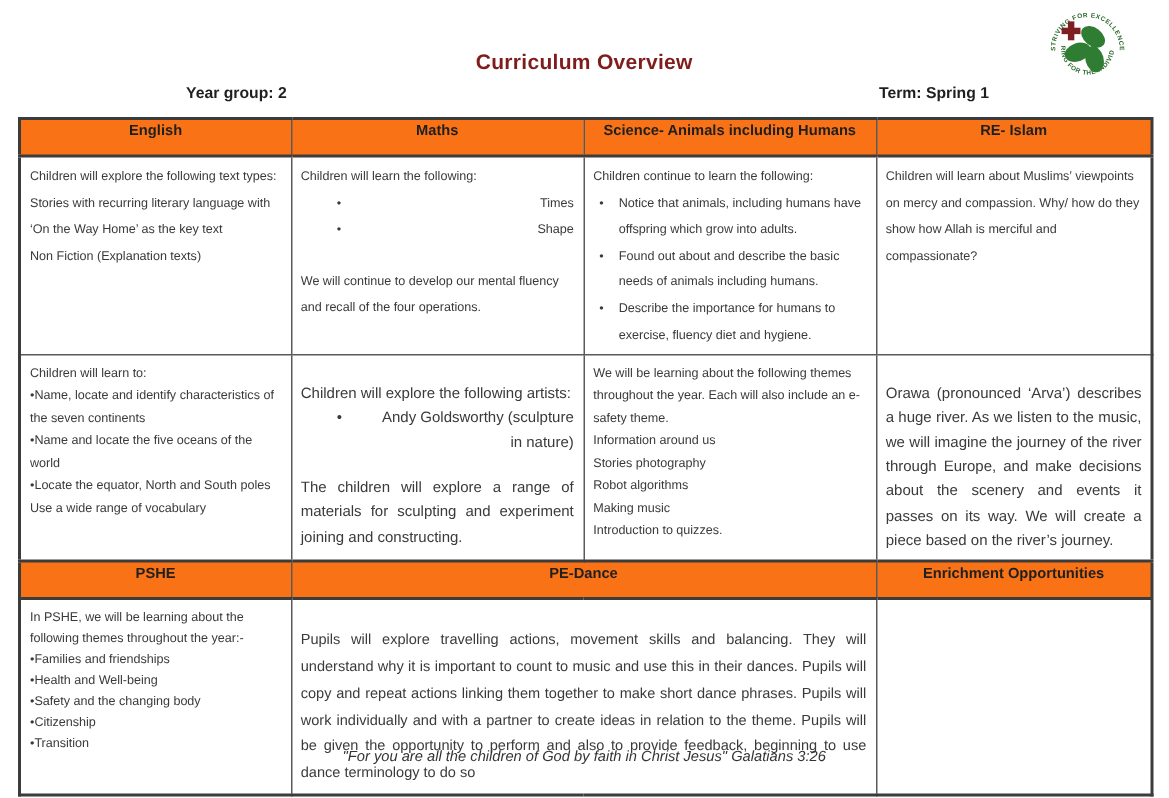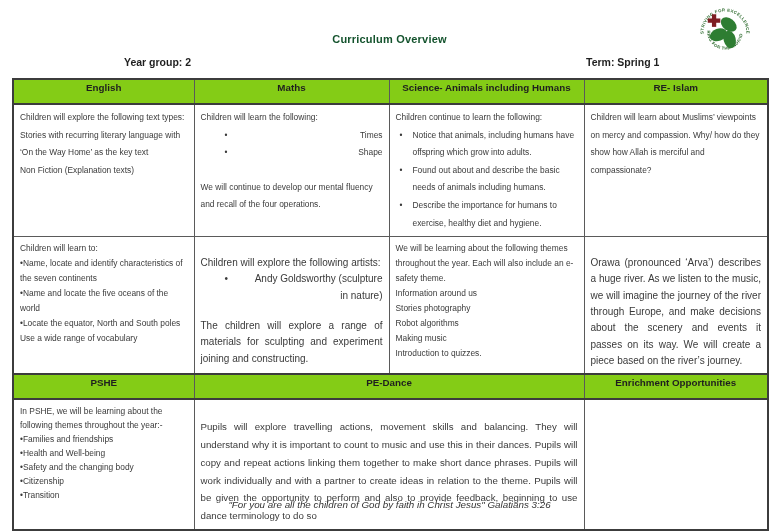--- a/index.html
+++ b/index.html
@@ -3,36 +3,36 @@
 <meta charset="utf-8">
 <style>
   html,body{margin:0;padding:0;}
   body{
     width:779px;height:532px;position:relative;background:#ffffff;
     font-family:"Liberation Sans","DejaVu Sans",sans-serif;
     color:#3a3a3a;overflow:hidden;
   }
   .page-title{
     position:absolute;top:33px;left:0;width:100%;text-align:center;
-    font-size:11px;font-weight:bold;color:#14532d;margin:0;letter-spacing:.2px;
+    font-size:14px;font-weight:bold;color:#7f1d1d;margin:0;letter-spacing:.2px;
   }
   .crest{position:absolute;top:3px;right:26px;}
   .meta-label{position:absolute;top:56px;font-size:10.5px;font-weight:bold;color:#1f1f1f;}
   .year-label{left:124px;}
   .term-label{left:586px;}
 
   table.curriculum{
     position:absolute;top:78px;left:12px;width:755px;
     border-collapse:collapse;table-layout:fixed;
     border:2px solid #3c3c3c;
   }
   col.c1{width:181px;}col.c2{width:195px;}col.c3{width:195px;}col.c4{width:184px;}
   th,td{border:1px solid #5a5a5a;vertical-align:top;}
   th{
-    background:#84cc16;color:#1f1f1f;font-size:9.8px;font-weight:bold;
+    background:#f97316;color:#1f1f1f;font-size:9.8px;font-weight:bold;
     text-align:center;height:19px;padding:2px 4px;
     border-top:2px solid #3c3c3c;border-bottom:2px solid #3c3c3c;
   }
   td{padding:4px 6px;background:#ffffff;}
   tr.row-content-1 td{height:110px;}
   tr.row-content-2 td{height:116px;}
   tr.row-content-3 td{height:95px;}
 
   .cell{font-size:8.4px;line-height:17.6px;color:#3a3a3a;}
   .cell.tight{line-height:15px;}
@@ -116,21 +116,21 @@
             <div class="ln ln-b2">Shape</div>
             <div class="ln ln-gap"></div>
             <div class="ln ln-p">We will continue to develop our mental fluency and recall of the four operations.</div>
           </div>
         </td>
     <td>
           <div class="cell">
             <div class="ln ln-p">Children continue to learn the following:</div>
             <div class="ln ln-b">Notice that animals, including humans have offspring which grow into adults.</div>
             <div class="ln ln-b">Found out about and describe the basic needs of animals including humans.</div>
-            <div class="ln ln-b">Describe the importance for humans to exercise, healthy diet and hygiene.</div>
+            <div class="ln ln-b">Describe the importance for humans to exercise, fluency diet and hygiene.</div>
           </div>
         </td>
     <td>
           <div class="cell">
             <div class="ln ln-p">Children will learn about Muslims’ viewpoints on mercy and compassion. Why/ how do they show how Allah is merciful and compassionate?</div>
           </div>
         </td>
   </tr>
 
   <tr class="row-content-2">

